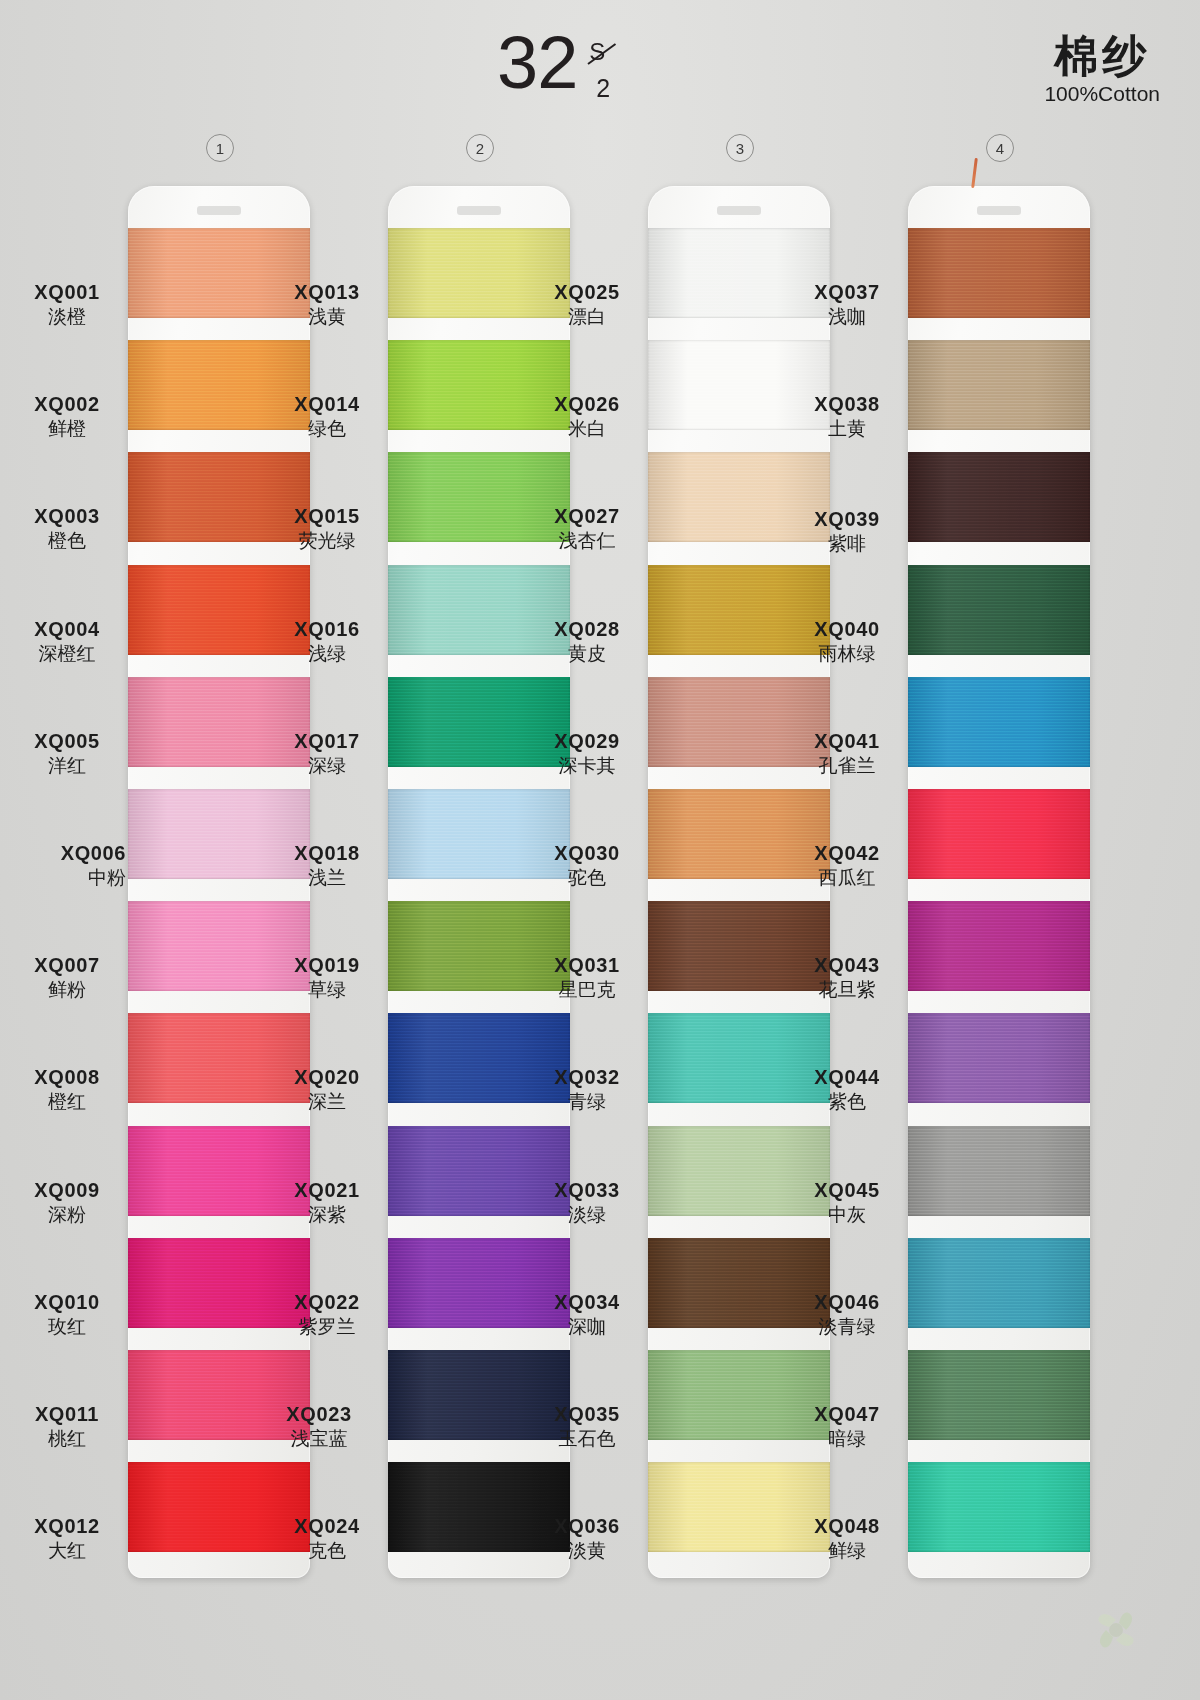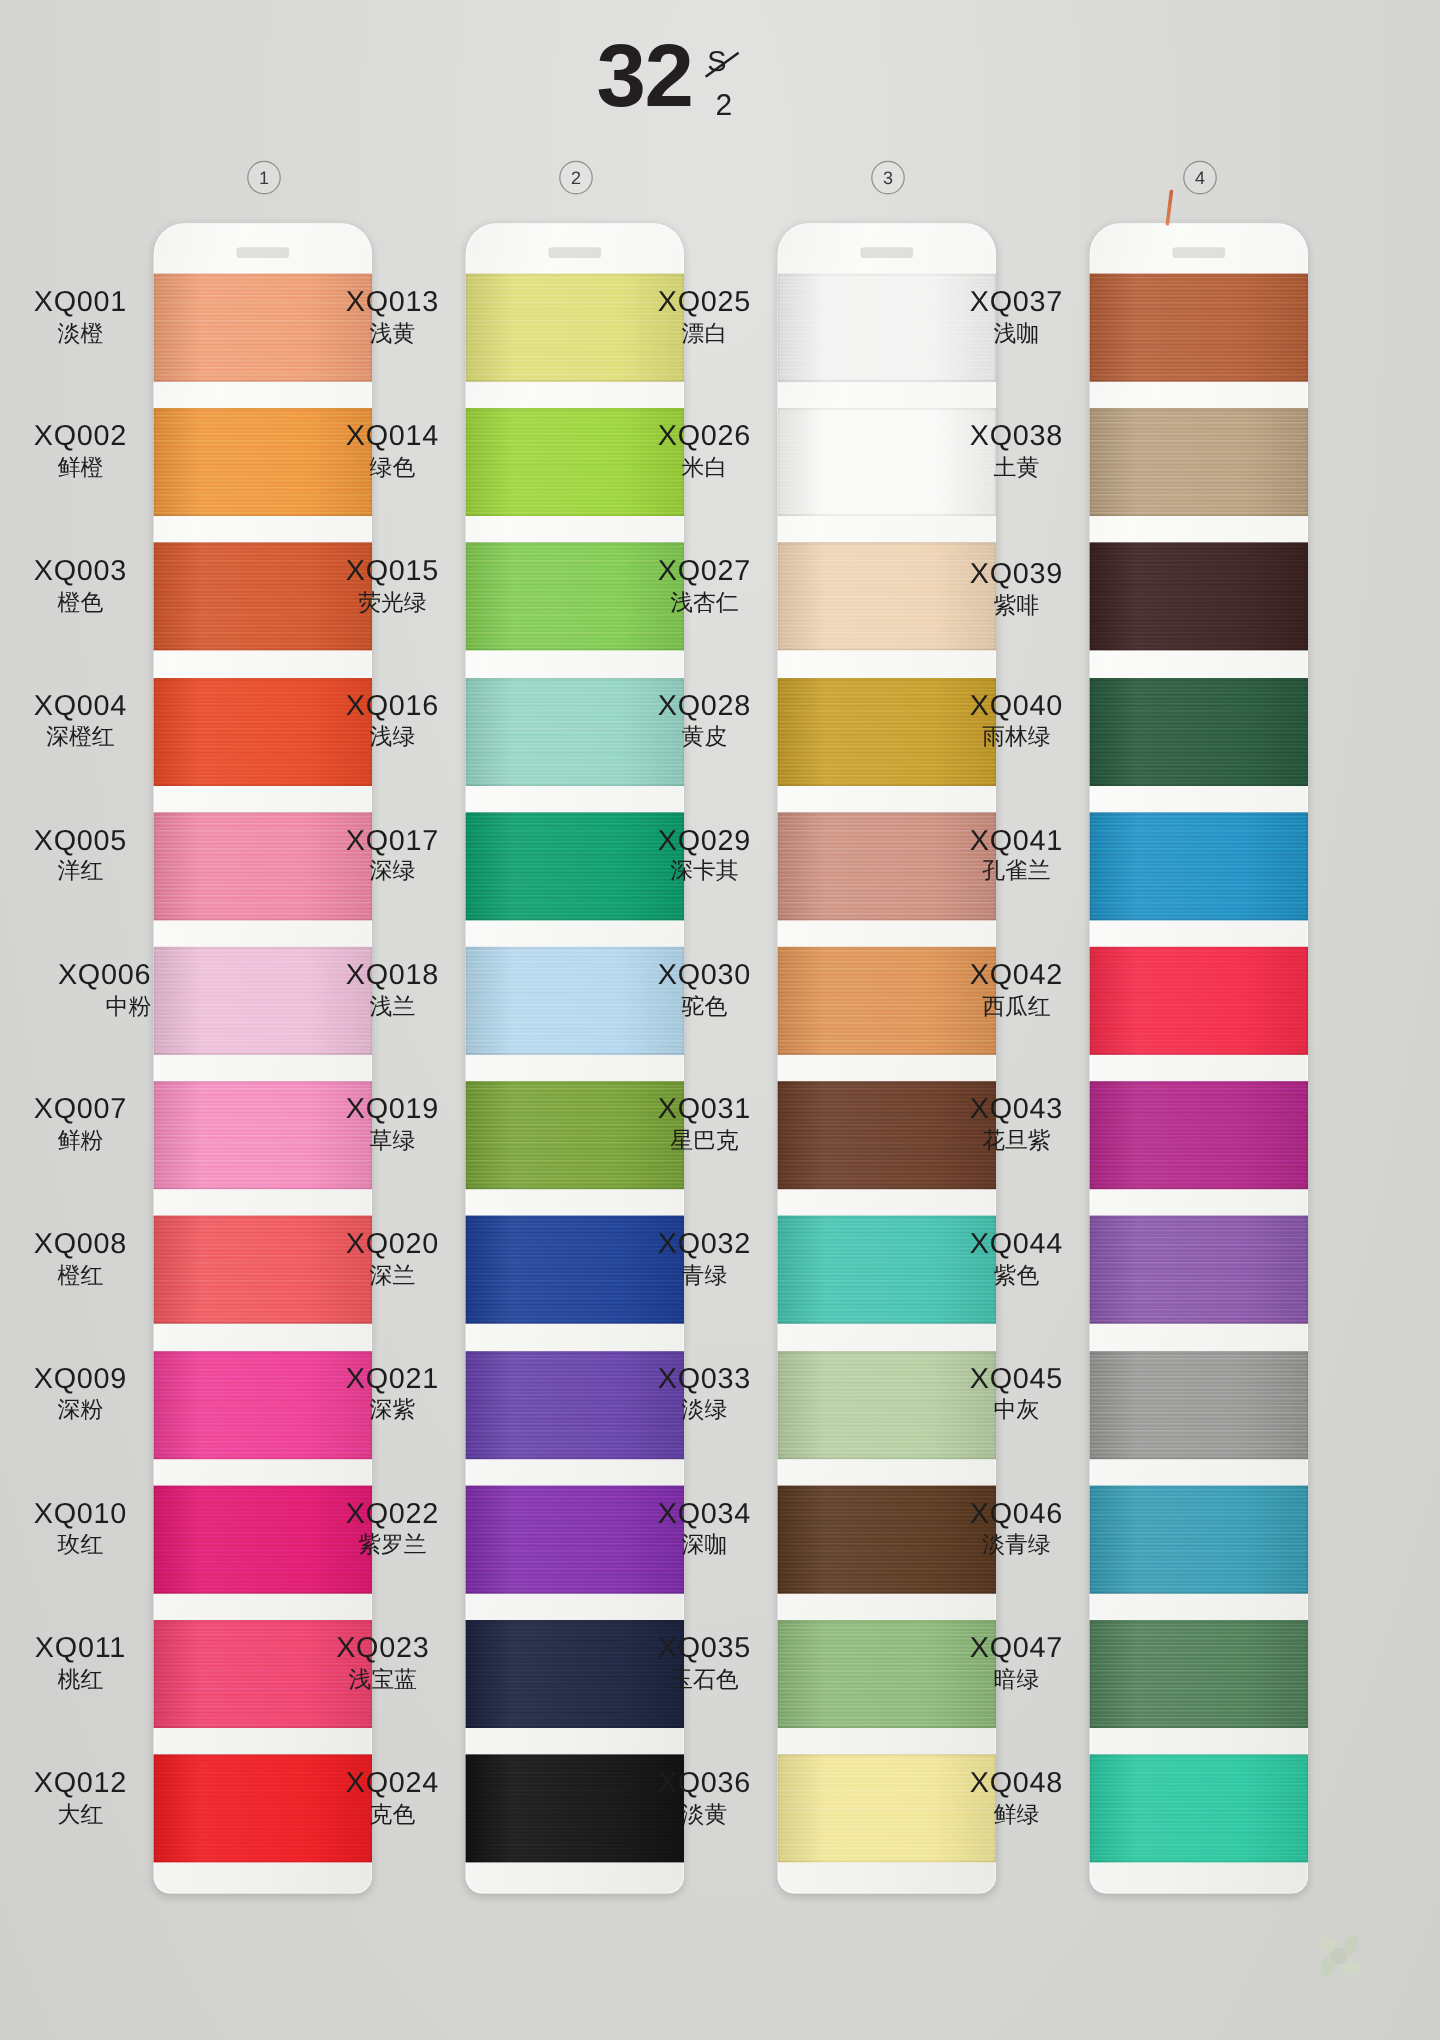--- a/index.html
+++ b/index.html
@@ -19,21 +19,21 @@
   
   .header{position:absolute;left:0;top:0;width:1200px;height:130px;}
 
   .logo{position:absolute;left:42px;top:52px;display:flex;align-items:center;gap:12px;}
   .logo-mark{width:66px;height:58px;flex:none;}
   .logo-words{display:flex;flex-direction:column;line-height:1.02;}
   .logo-l1{font-size:26px;letter-spacing:3.2px;color:#7e8272;font-weight:500;}
   .logo-l2{font-size:24px;letter-spacing:2.1px;color:#7e8272;font-weight:500;}
 
   .count{position:absolute;left:497px;top:30px;display:flex;align-items:flex-start;}
-  .count-main{font-size:74px;font-weight:bold;color:#231f20;line-height:0.9;
+  .count-main{font-size:74px;font-weight:normal;color:#231f20;line-height:0.9;
                font-family:"Liberation Sans",sans-serif;letter-spacing:-1px;}
   .count-frac{position:relative;margin-left:9px;margin-top:8px;width:40px;height:62px;}
   .count-frac .num{position:absolute;left:3px;top:0;font-size:24px;color:#231f20;font-weight:500;}
   .count-frac .bar{position:absolute;left:2px;top:25px;width:34px;height:2px;background:#231f20;
                    transform:rotate(-36deg);transform-origin:left center;}
   .count-frac .den{position:absolute;left:10px;top:36px;font-size:25px;color:#231f20;font-weight:500;}
 
   .material{position:absolute;right:40px;top:32px;text-align:center;}
   .material-cn{font-size:44px;font-weight:bold;color:#1c1c1c;letter-spacing:4px;line-height:1.1;}
   .material-en{font-size:21px;color:#1c1c1c;letter-spacing:0px;margin-top:2px;}
@@ -76,21 +76,21 @@
   }
   .swatch::before{
     content:"";position:absolute;inset:0;
     background:linear-gradient(to right,
       rgba(0,0,0,.10) 0%, rgba(255,255,255,.07) 22%,
       rgba(255,255,255,.03) 70%, rgba(0,0,0,.08) 100%);
   }
 
   
   .label{position:absolute;width:118px;text-align:center;color:#1d1d1d;}
-  .label .code{font-size:24px;font-weight:normal;letter-spacing:.6px;line-height:1.15;}
+  .label .code{font-size:20px;font-weight:bold;letter-spacing:.6px;line-height:1.15;margin-top:43px;}
   .label .name{font-size:19px;line-height:1.25;margin-top:1px;
                font-family:"DejaVu Sans","Liberation Sans",sans-serif;}
 
   
   .watermark{position:absolute;right:52px;bottom:38px;width:64px;height:64px;opacity:.40;}
   .pin{position:absolute;left:973px;top:158px;width:3px;height:30px;
        background:linear-gradient(to bottom,#c9562c,#e07a46);
        transform:rotate(7deg);border-radius:2px;opacity:.9;}
 </style>
 </head>
@@ -103,20 +103,24 @@
 
     <div class="count">
       <div class="count-main">32</div>
       <div class="count-frac">
         <div class="num">S</div>
         <div class="bar"></div>
         <div class="den">2</div>
       </div>
     </div>
 
+    <div class="material">
+      <div class="material-cn">棉纱</div>
+      <div class="material-en">100%Cotton</div>
+    </div>
   </div>
 
   <div class="badges" id="badges">
       <div class="badge" style="left: 206px;">1</div>
       <div class="badge" style="left: 466px;">2</div>
       <div class="badge" style="left: 726px;">3</div>
       <div class="badge" style="left: 986px;">4</div>
     </div>
 
   <div id="board">

